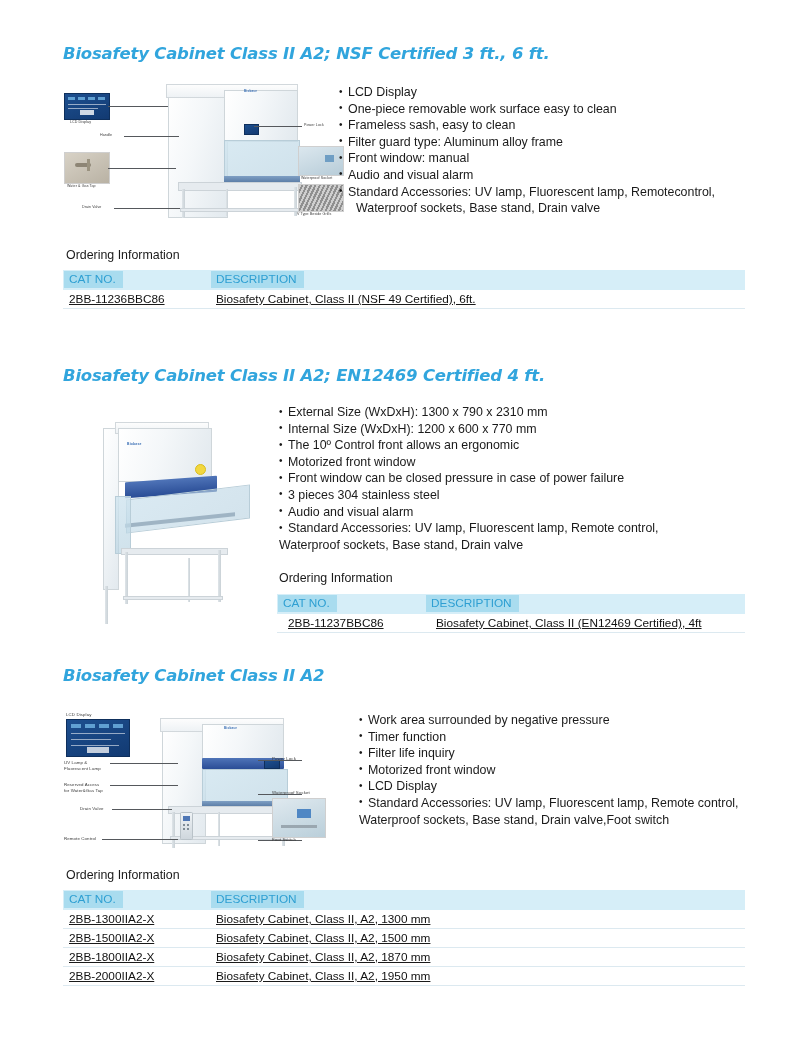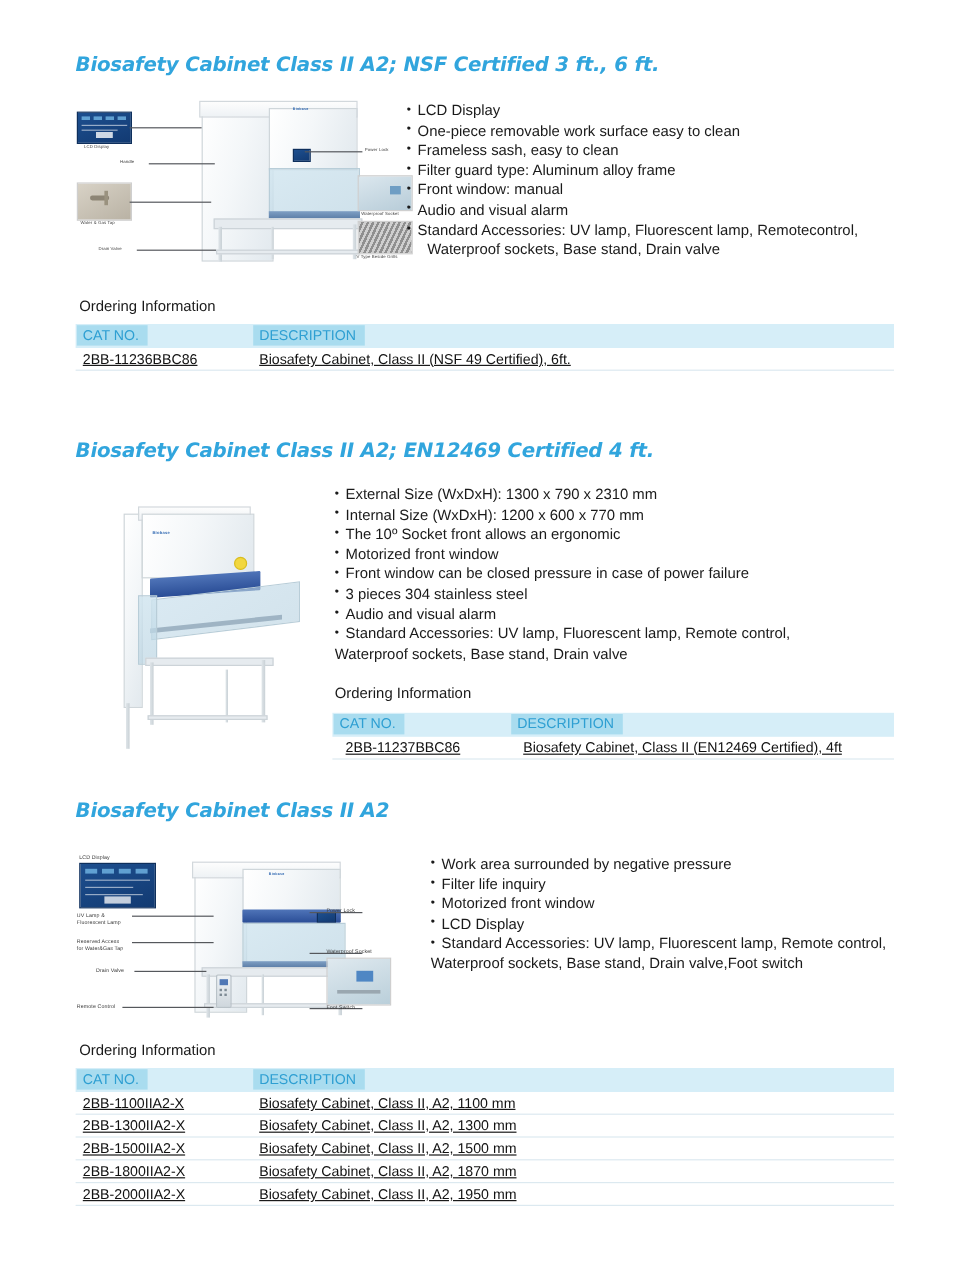--- a/index.html
+++ b/index.html
@@ -293,21 +293,21 @@
       <div class="cab-leg" style="left:133px; top:150px; width:3px; height:52px;"></div>
       <div class="cab-leg" style="left:20px; top:186px; width:3px; height:38px;"></div>
       <div class="cab-leg" style="left:103px; top:158px; width:2px; height:44px;"></div>
       <div class="cab-stand" style="left:38px; top:196px; width:98px; height:2px;"></div>
     </div>
 
     <div class="features" style="left:279px; top:404px;">
       <ul>
         <li>External Size (WxDxH): 1300 x 790 x 2310 mm</li>
         <li>Internal Size (WxDxH): 1200 x 600 x 770 mm</li>
-        <li>The 10º Socket front allows an ergonomic</li>
+        <li>The 10º Control front allows an ergonomic</li>
         <li>Motorized front window</li>
         <li>Front window can be closed pressure in case of power failure</li>
         <li>3 pieces 304 stainless steel</li>
         <li>Audio and visual alarm</li>
         <li>Standard Accessories: UV lamp, Fluorescent lamp, Remote control,</li>
         <li class="cont" style="padding-left:0;">Waterproof sockets, Base stand, Drain valve</li>
       </ul>
     </div>
 
     <div class="ordering-label" style="left:279px; top:571px;">Ordering Information</div>
@@ -396,20 +396,21 @@
         <div style="position:absolute; left:24px; top:10px; width:14px; height:9px; background:#4f87c4;"></div>
         <div style="position:absolute; left:8px; top:26px; width:36px; height:3px; background:#9aa7b0;"></div>
       </div>
       <div class="leader" style="left:200px; top:134px; width:44px;"></div>
       <div class="callout-label big" style="left:214px; top:131px;">Foot Switch</div>
     </div>
 
     <div class="features" style="left:359px; top:712px;">
       <ul>
         <li>Work area surrounded by negative pressure</li>
+        <li>Timer function</li>
         <li>Filter life inquiry</li>
         <li>Motorized front window</li>
         <li>LCD Display</li>
         <li>Standard Accessories: UV lamp, Fluorescent lamp, Remote control,</li>
         <li class="cont" style="padding-left:0;">Waterproof sockets, Base stand, Drain valve,Foot switch</li>
       </ul>
     </div>
 
     <div class="ordering-label" style="left:66px; top:868px;">Ordering Information</div>
 
@@ -418,24 +419,20 @@
           <col style="width:147px">
           <col style="width:535px">
         </colgroup>
       <thead>
         <tr class="hdr-band">
           <th><span class="hl">CAT NO.</span></th>
           <th><span class="hl">DESCRIPTION</span></th>
         </tr>
       </thead>
       <tbody>
-        <tr class="first-row">
-          <td>2BB-1100IIA2-X</td>
-          <td>Biosafety Cabinet, Class II, A2, 1100 mm</td>
-        </tr>
         <tr>
           <td>2BB-1300IIA2-X</td>
           <td>Biosafety Cabinet, Class II, A2, 1300 mm</td>
         </tr>
         <tr>
           <td>2BB-1500IIA2-X</td>
           <td>Biosafety Cabinet, Class II, A2, 1500 mm</td>
         </tr>
         <tr>
           <td>2BB-1800IIA2-X</td>

